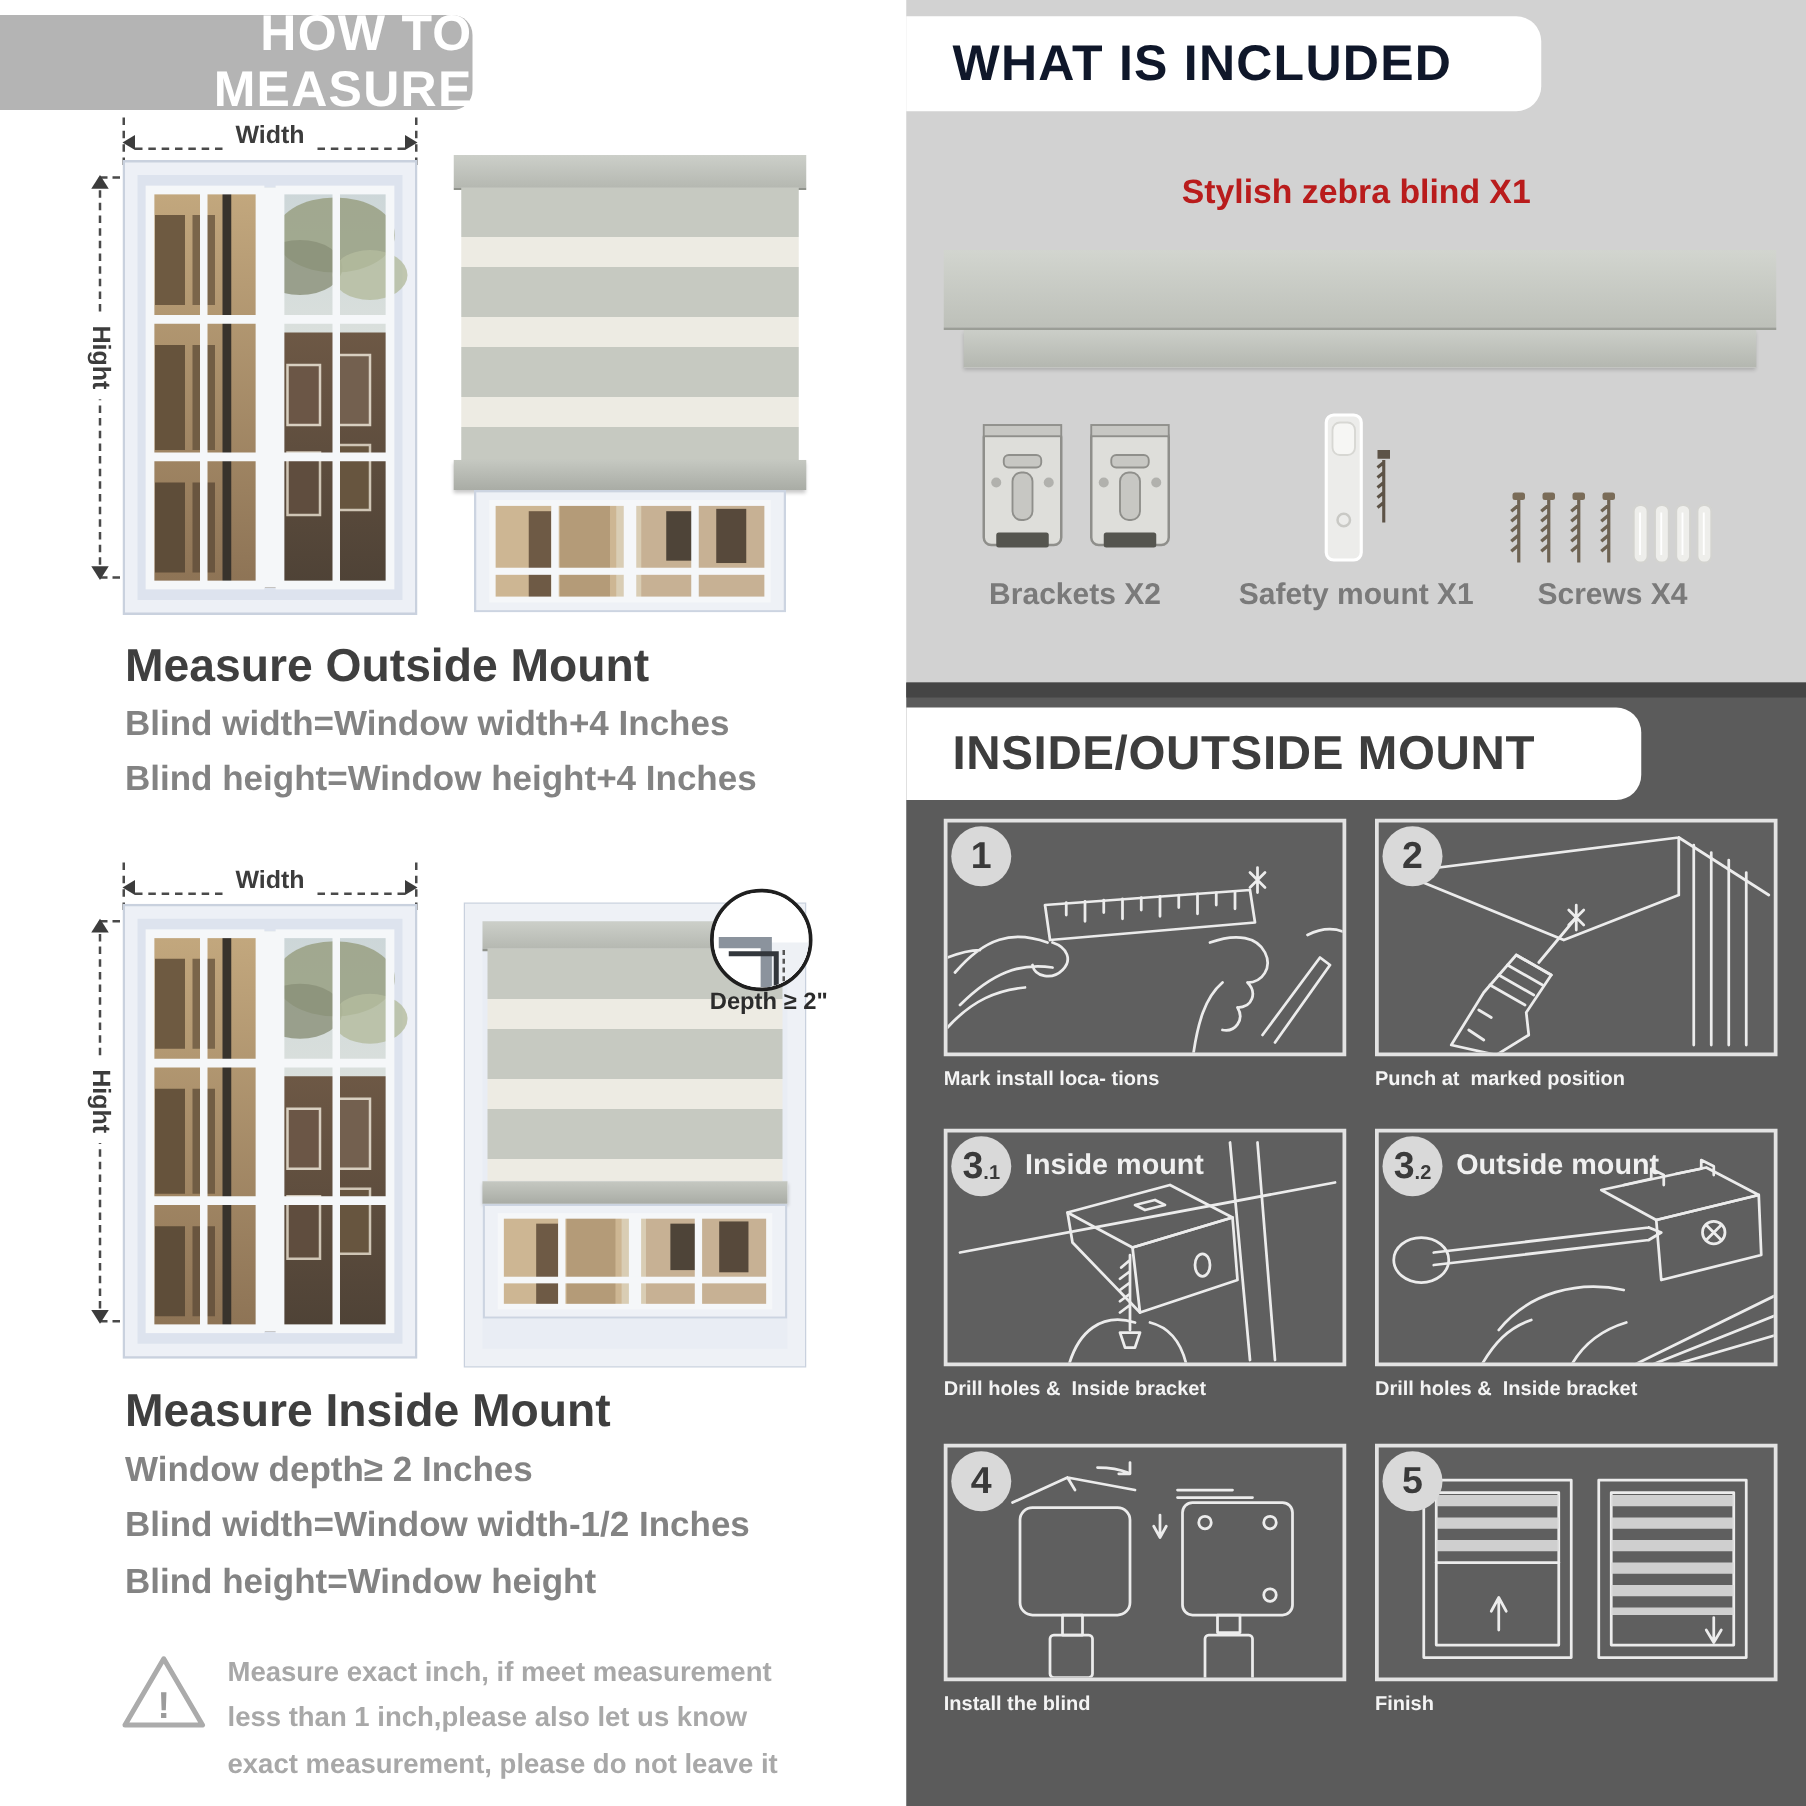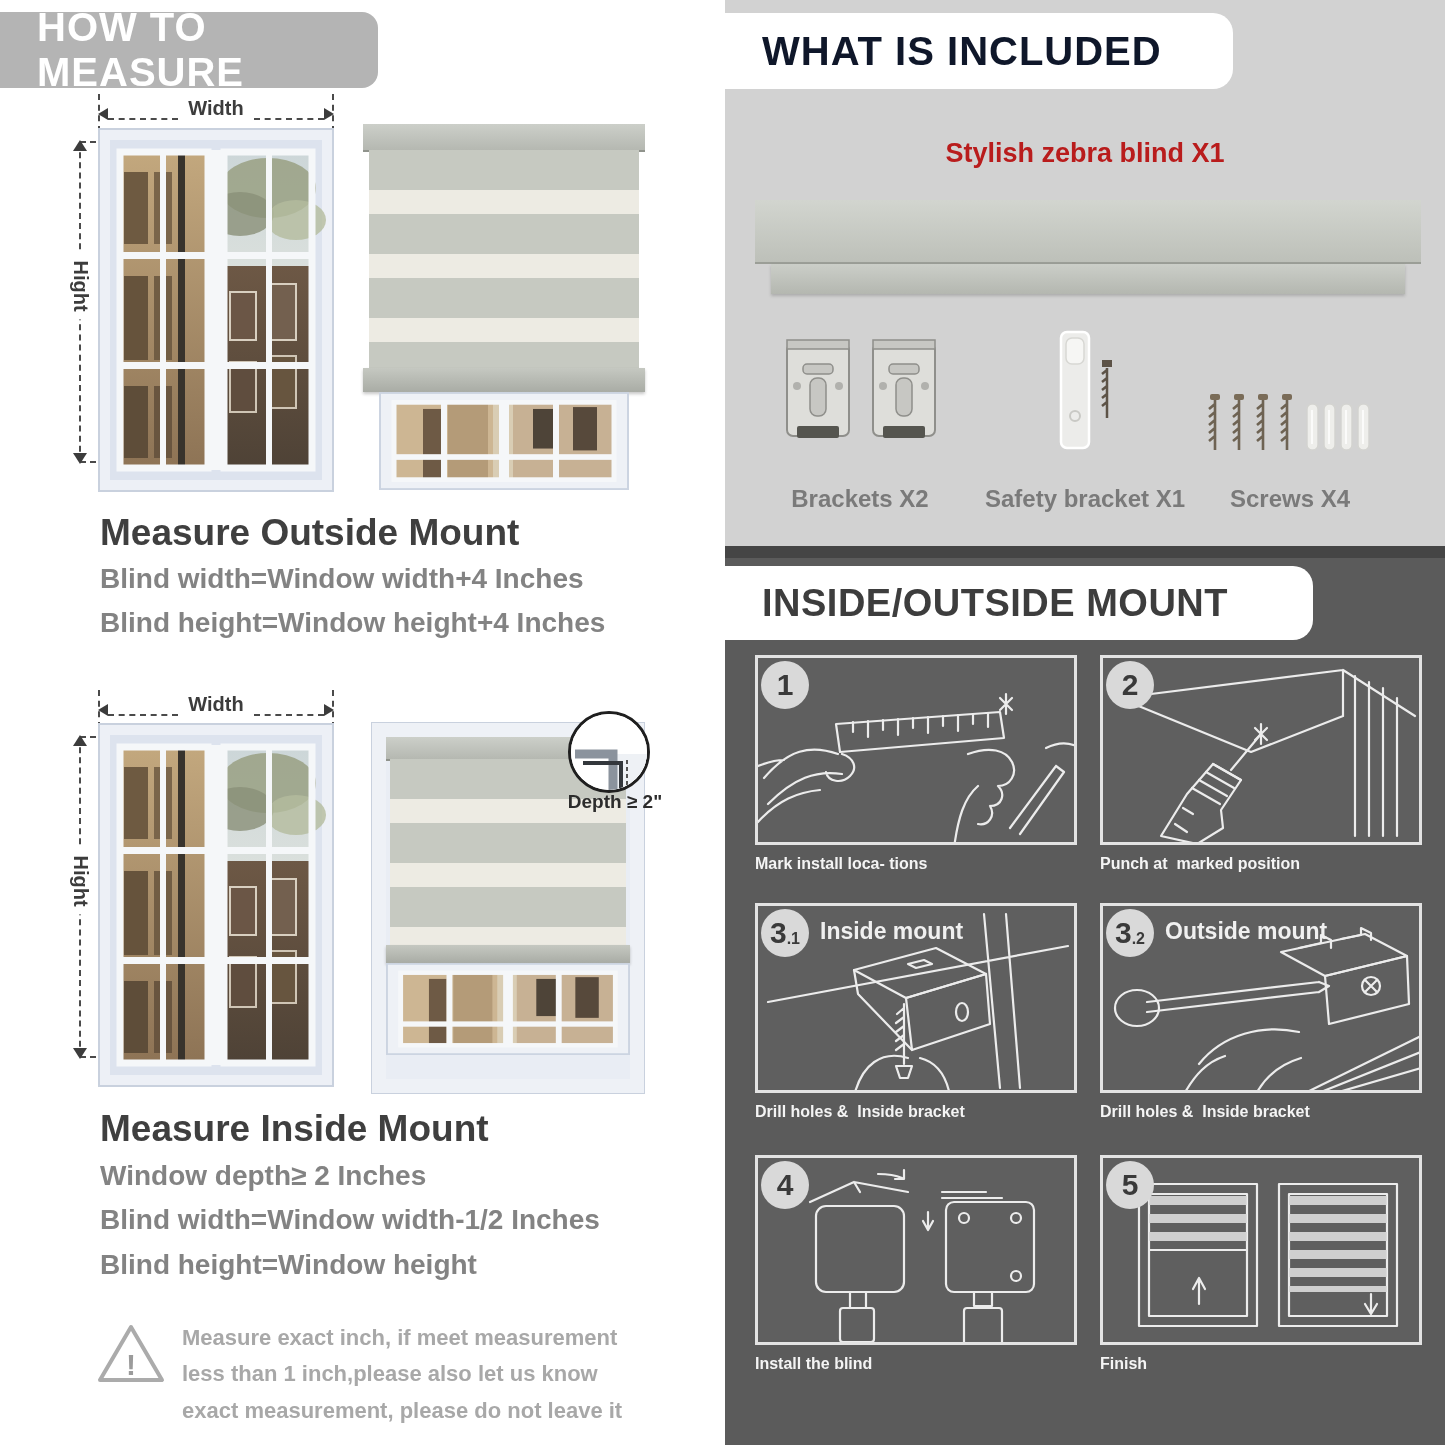--- a/index.html
+++ b/index.html
@@ -3,21 +3,21 @@
 <meta charset="utf-8">
 <style>
   html,body{margin:0;padding:0;background:#fff;}
   .page{position:relative;width:1445px;height:1445px;background:#ffffff;
         font-family:"Liberation Sans",sans-serif;overflow:hidden;}
   .abs{position:absolute;}
 
   
   .pill-left{left:0;top:12px;width:378px;height:76px;background:#b4b4b4;
              border-radius:0 16px 16px 0;display:flex;align-items:center;}
-  .pill-left span{color:#ffffff;font-weight:bold;font-size:40px;letter-spacing:1px;padding-left:37px;}
+  .pill-left span{color:#ffffff;font-weight:bold;font-size:40px;letter-spacing:1px;padding-left:37px;text-align:right;}
 
   .meas-w{height:16px;display:flex;align-items:flex-end;}
   .meas-w .dash{flex:1;border-top:2px dashed #4a4a4a;height:0;}
   .meas-w .lbl{font-size:20px;font-weight:bold;color:#3c3c3c;padding:0 10px;white-space:nowrap;}
   .ah{width:0;height:0;border-top:6px solid transparent;border-bottom:6px solid transparent;}
   .ah.l{border-right:10px solid #3c3c3c;}
   .ah.r{border-left:10px solid #3c3c3c;}
   .vtick{position:absolute;top:-10px;height:38px;border-left:2px dashed #4a4a4a;}
   .vtick.l{left:0;} .vtick.r{right:0;}
 
@@ -49,21 +49,21 @@
   .incl-panel{left:725px;top:0;width:720px;height:546px;background:#d2d2d2;}
   .pill-incl{position:absolute;left:0;top:13px;width:508px;height:76px;background:#ffffff;
              border-radius:0 20px 20px 0;display:flex;align-items:center;}
   .pill-incl span{color:#0f172a;font-weight:bold;font-size:40px;letter-spacing:1px;padding-left:37px;}
   .prod-lbl{position:absolute;top:138px;left:0;width:100%;text-align:center;
             font-size:27px;font-weight:bold;color:#b91c1c;}
   .rail-top{position:absolute;left:30px;top:200px;width:666px;height:62px;
             background:linear-gradient(180deg,#d2d5cf,#bdc0b9);border-bottom:2px solid #9b9e97;}
   .rail-bot{position:absolute;left:46px;top:264px;width:634px;height:30px;
             background:linear-gradient(180deg,#cbcec8,#b4b7b0);box-shadow:0 2px 3px rgba(0,0,0,.18);}
-  .part-lbl{position:absolute;top:462px;font-size:24px;font-weight:bold;color:#7a7a7a;text-align:center;margin-top:23px;}
+  .part-lbl{position:absolute;top:462px;font-size:24px;font-weight:bold;color:#7a7a7a;text-align:center;}
 
   
   .mount-panel{left:725px;top:546px;width:720px;height:899px;background:#5b5b5b;
                border-top:12px solid #454545;box-sizing:border-box;}
   .pill-mount{position:absolute;left:0;top:8px;width:588px;height:74px;background:#ffffff;
               border-radius:0 20px 20px 0;display:flex;align-items:center;}
   .pill-mount span{color:#3d3d3d;font-weight:bold;font-size:38px;letter-spacing:.5px;padding-left:37px;}
 
   .step{position:absolute;width:322px;}
   .step .frame{position:relative;width:322px;height:190px;border:3px solid #e3e3e3;
@@ -300,21 +300,21 @@
         <rect x="119" y="12" width="11" height="46" rx="5"></rect>
         <rect x="136" y="12" width="11" height="46" rx="5"></rect>
         <rect x="153" y="12" width="11" height="46" rx="5"></rect>
       </g>
       <g stroke="#ffffff" stroke-width="1.5">
         <path d="M107 18 v34 M124 18 v34 M141 18 v34 M158 18 v34"></path>
       </g>
     </svg>
 
     <div class="part-lbl" style="left:40px;width:190px;">Brackets X2</div>
-    <div class="part-lbl" style="left:250px;width:220px;">Safety bracket X1</div>
+    <div class="part-lbl" style="left:250px;width:220px;">Safety mount X1</div>
     <div class="part-lbl" style="left:475px;width:180px;">Screws X4</div>
   </div>
 
   <div class="abs mount-panel">
     <div class="pill-mount">
       <span>INSIDE/OUTSIDE MOUNT</span>
     </div>
 
     <div class="step" style="left:30px;top:97px;">
       <div class="frame">

